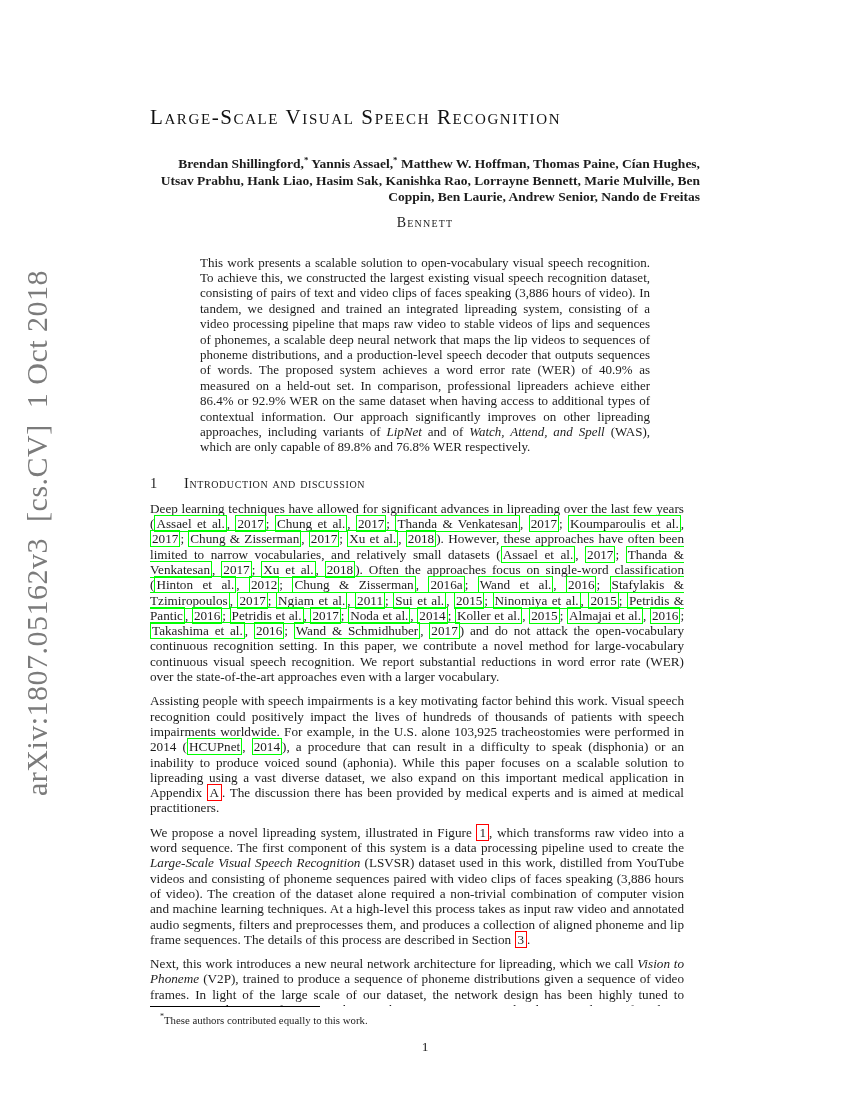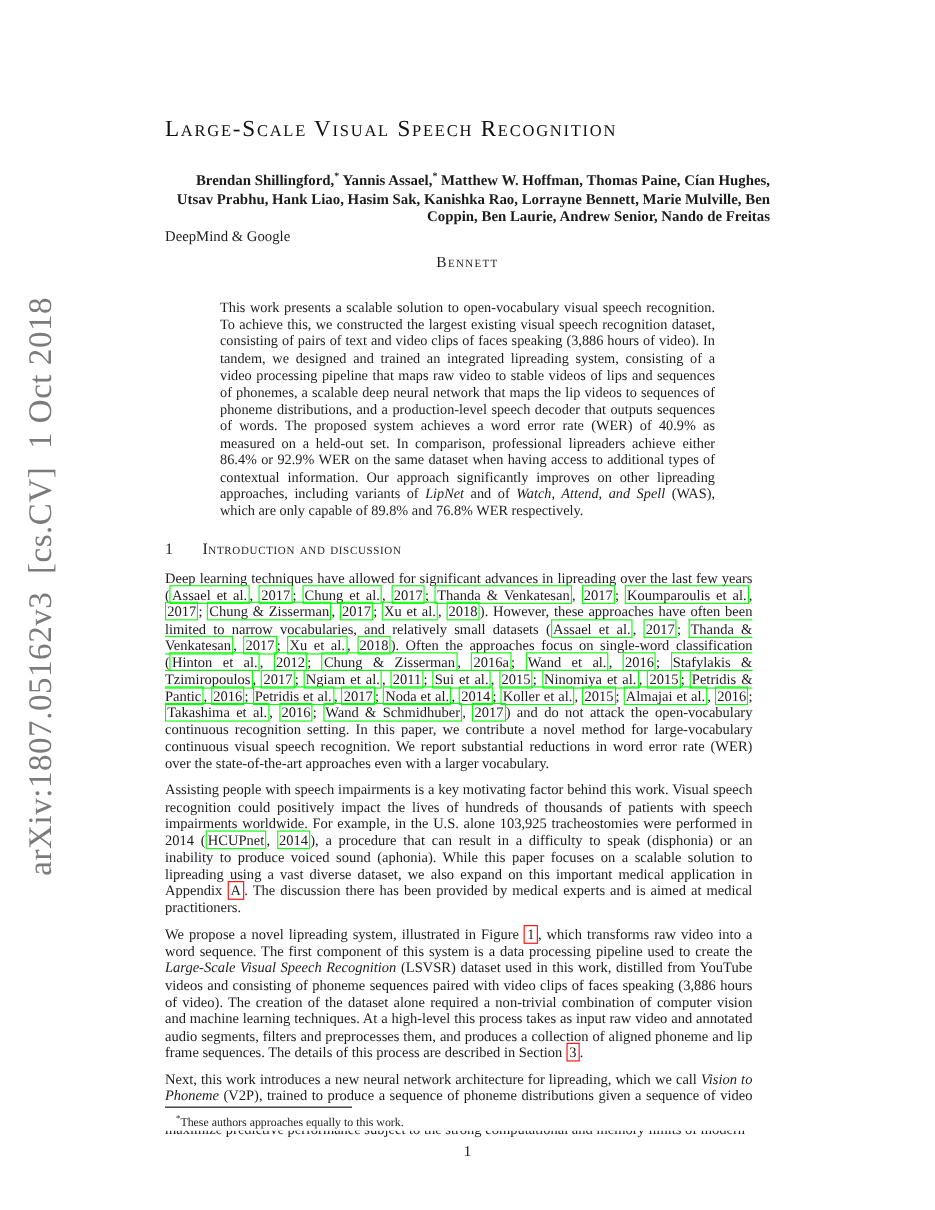--- a/index.html
+++ b/index.html
@@ -117,31 +117,30 @@
 </style>
 </head>
 <body>
 
 <div class="page">
   <div class="watermark">arXiv:1807.05162v3  [cs.CV]  1 Oct 2018</div>
 
   <div class="content">
     <h1 class="title">Large-Scale Visual Speech Recognition</h1>
     <p class="authors">Brendan Shillingford,<sup>*</sup> Yannis Assael,<sup>*</sup> Matthew W. Hoffman, Thomas Paine, Cían Hughes, Utsav Prabhu, Hank Liao, Hasim Sak, Kanishka Rao, Lorrayne Bennett, Marie Mulville, Ben Coppin, Ben Laurie, Andrew Senior, Nando de Freitas</p>
-    <p class="affiliation">DeepMind &amp; Google</p>
     <h2 class="abs-heading">Bennett</h2>
     <p class="abs-body">This work presents a scalable solution to open-vocabulary visual speech recognition. To achieve this, we constructed the largest existing visual speech recognition dataset, consisting of pairs of text and video clips of faces speaking (3,886 hours of video). In tandem, we designed and trained an integrated lipreading system, consisting of a video processing pipeline that maps raw video to stable videos of lips and sequences of phonemes, a scalable deep neural network that maps the lip videos to sequences of phoneme distributions, and a production-level speech decoder that outputs sequences of words. The proposed system achieves a word error rate (WER) of 40.9% as measured on a held-out set. In comparison, professional lipreaders achieve either 86.4% or 92.9% WER on the same dataset when having access to additional types of contextual information. Our approach significantly improves on other lipreading approaches, including variants of <em>LipNet</em> and of <em>Watch, Attend, and Spell</em> (WAS), which are only capable of 89.8% and 76.8% WER respectively.</p>
     <h2 class="sec-heading">
       <span class="sec-num">1</span><span class="sec-title">Introduction and discussion</span>
     </h2>
     <p class="para">Deep learning techniques have allowed for significant advances in lipreading over the last few years (<span class="cite">Assael et al.</span>, <span class="cite">2017</span>; <span class="cite">Chung et al.</span>, <span class="cite">2017</span>; <span class="cite">Thanda &amp; Venkatesan</span>, <span class="cite">2017</span>; <span class="cite">Koumparoulis et al.</span>, <span class="cite">2017</span>; <span class="cite">Chung &amp; Zisserman</span>, <span class="cite">2017</span>; <span class="cite">Xu et al.</span>, <span class="cite">2018</span>). However, these approaches have often been limited to narrow vocabularies, and relatively small datasets (<span class="cite">Assael et al.</span>, <span class="cite">2017</span>; <span class="cite">Thanda &amp; Venkatesan</span>, <span class="cite">2017</span>; <span class="cite">Xu et al.</span>, <span class="cite">2018</span>). Often the approaches focus on single-word classification (<span class="cite">Hinton et al.</span>, <span class="cite">2012</span>; <span class="cite">Chung &amp; Zisserman</span>, <span class="cite">2016a</span>; <span class="cite">Wand et al.</span>, <span class="cite">2016</span>; <span class="cite">Stafylakis &amp; Tzimiropoulos</span>, <span class="cite">2017</span>; <span class="cite">Ngiam et al.</span>, <span class="cite">2011</span>; <span class="cite">Sui et al.</span>, <span class="cite">2015</span>; <span class="cite">Ninomiya et al.</span>, <span class="cite">2015</span>; <span class="cite">Petridis &amp; Pantic</span>, <span class="cite">2016</span>; <span class="cite">Petridis et al.</span>, <span class="cite">2017</span>; <span class="cite">Noda et al.</span>, <span class="cite">2014</span>; <span class="cite">Koller et al.</span>, <span class="cite">2015</span>; <span class="cite">Almajai et al.</span>, <span class="cite">2016</span>; <span class="cite">Takashima et al.</span>, <span class="cite">2016</span>; <span class="cite">Wand &amp; Schmidhuber</span>, <span class="cite">2017</span>) and do not attack the open-vocabulary continuous recognition setting. In this paper, we contribute a novel method for large-vocabulary continuous visual speech recognition. We report substantial reductions in word error rate (WER) over the state-of-the-art approaches even with a larger vocabulary.</p>
     <p class="para">Assisting people with speech impairments is a key motivating factor behind this work. Visual speech recognition could positively impact the lives of hundreds of thousands of patients with speech impairments worldwide. For example, in the U.S. alone 103,925 tracheostomies were performed in 2014 (<span class="cite">HCUPnet</span>, <span class="cite">2014</span>), a procedure that can result in a difficulty to speak (disphonia) or an inability to produce voiced sound (aphonia). While this paper focuses on a scalable solution to lipreading using a vast diverse dataset, we also expand on this important medical application in Appendix <span class="refbox">A</span>. The discussion there has been provided by medical experts and is aimed at medical practitioners.</p>
     <p class="para">We propose a novel lipreading system, illustrated in Figure <span class="refbox">1</span>, which transforms raw video into a word sequence. The first component of this system is a data processing pipeline used to create the <em>Large-Scale Visual Speech Recognition</em> (LSVSR) dataset used in this work, distilled from YouTube videos and consisting of phoneme sequences paired with video clips of faces speaking (3,886 hours of video). The creation of the dataset alone required a non-trivial combination of computer vision and machine learning techniques. At a high-level this process takes as input raw video and annotated audio segments, filters and preprocesses them, and produces a collection of aligned phoneme and lip frame sequences. The details of this process are described in Section <span class="refbox">3</span>.</p>
     <p class="para">Next, this work introduces a new neural network architecture for lipreading, which we call <em>Vision to Phoneme</em> (V2P), trained to produce a sequence of phoneme distributions given a sequence of video frames. In light of the large scale of our dataset, the network design has been highly tuned to maximize predictive performance subject to the strong computational and memory limits of modern</p>
   </div>
 
   <div class="footnote">
     <div class="footnote-rule"></div>
-    <p class="footnote-text"><sup>*</sup><span>These authors approaches equally to this work.</span></p>
+    <p class="footnote-text"><sup>*</sup><span>These authors contributed equally to this work.</span></p>
   </div>
 
   <div class="page-number">1</div>
 </div>
 
 </body></html>

